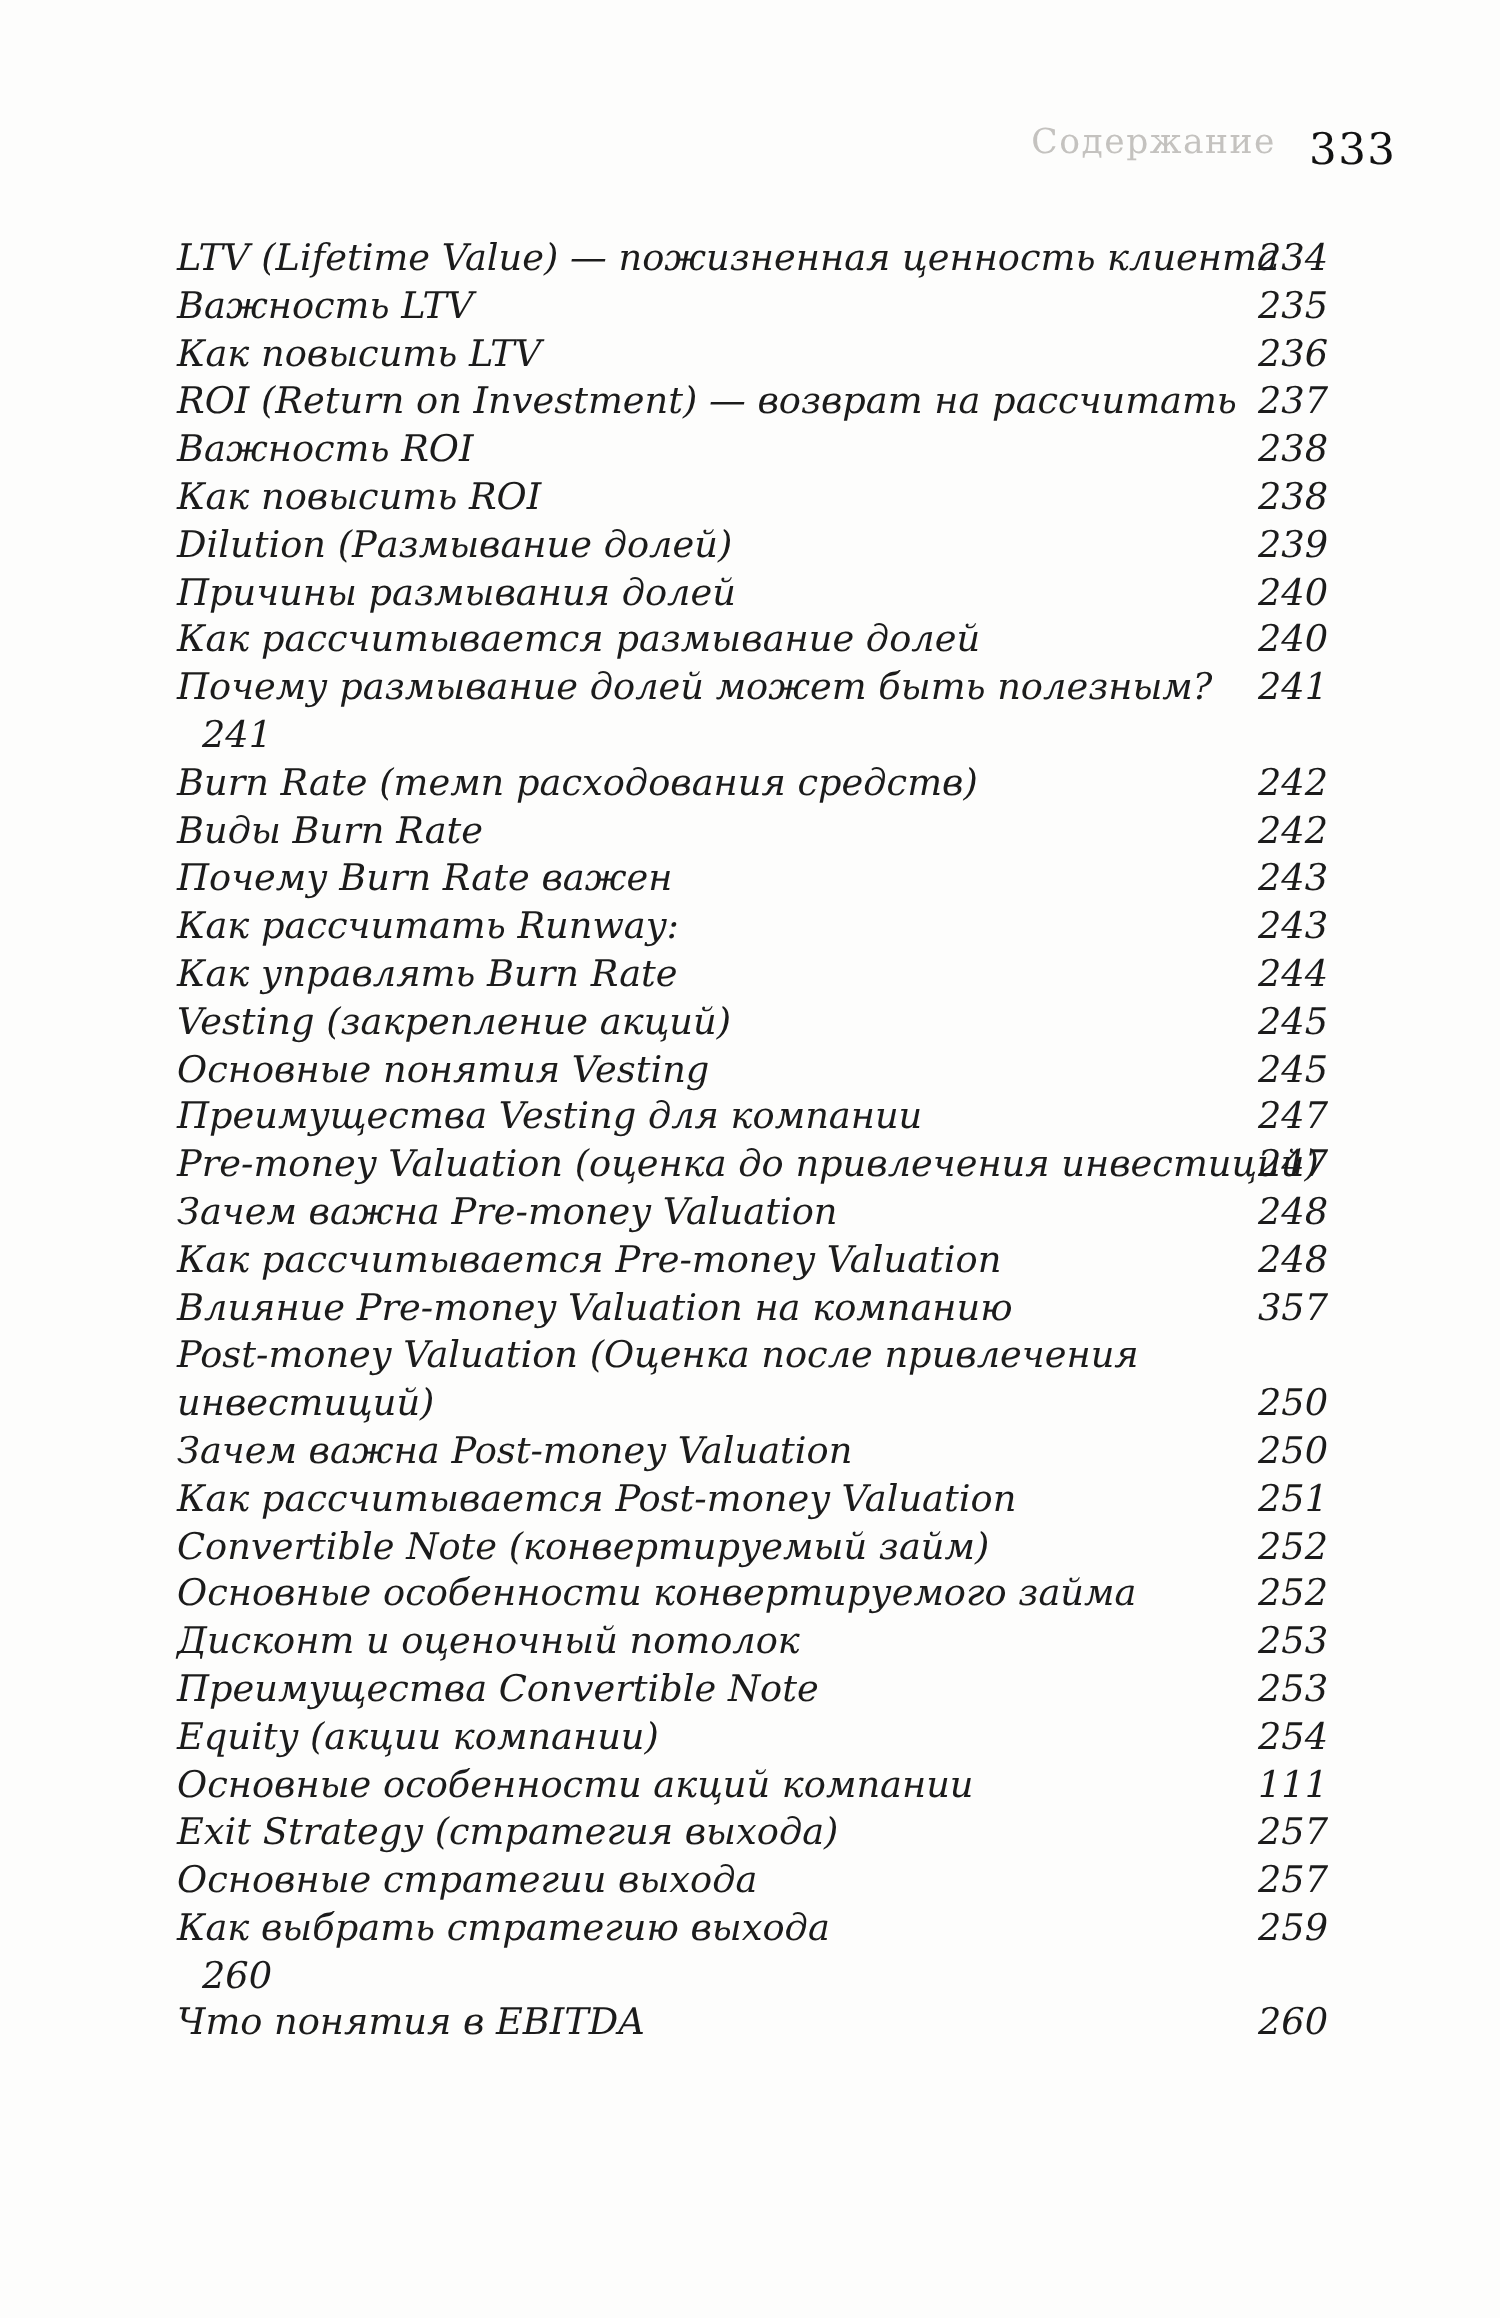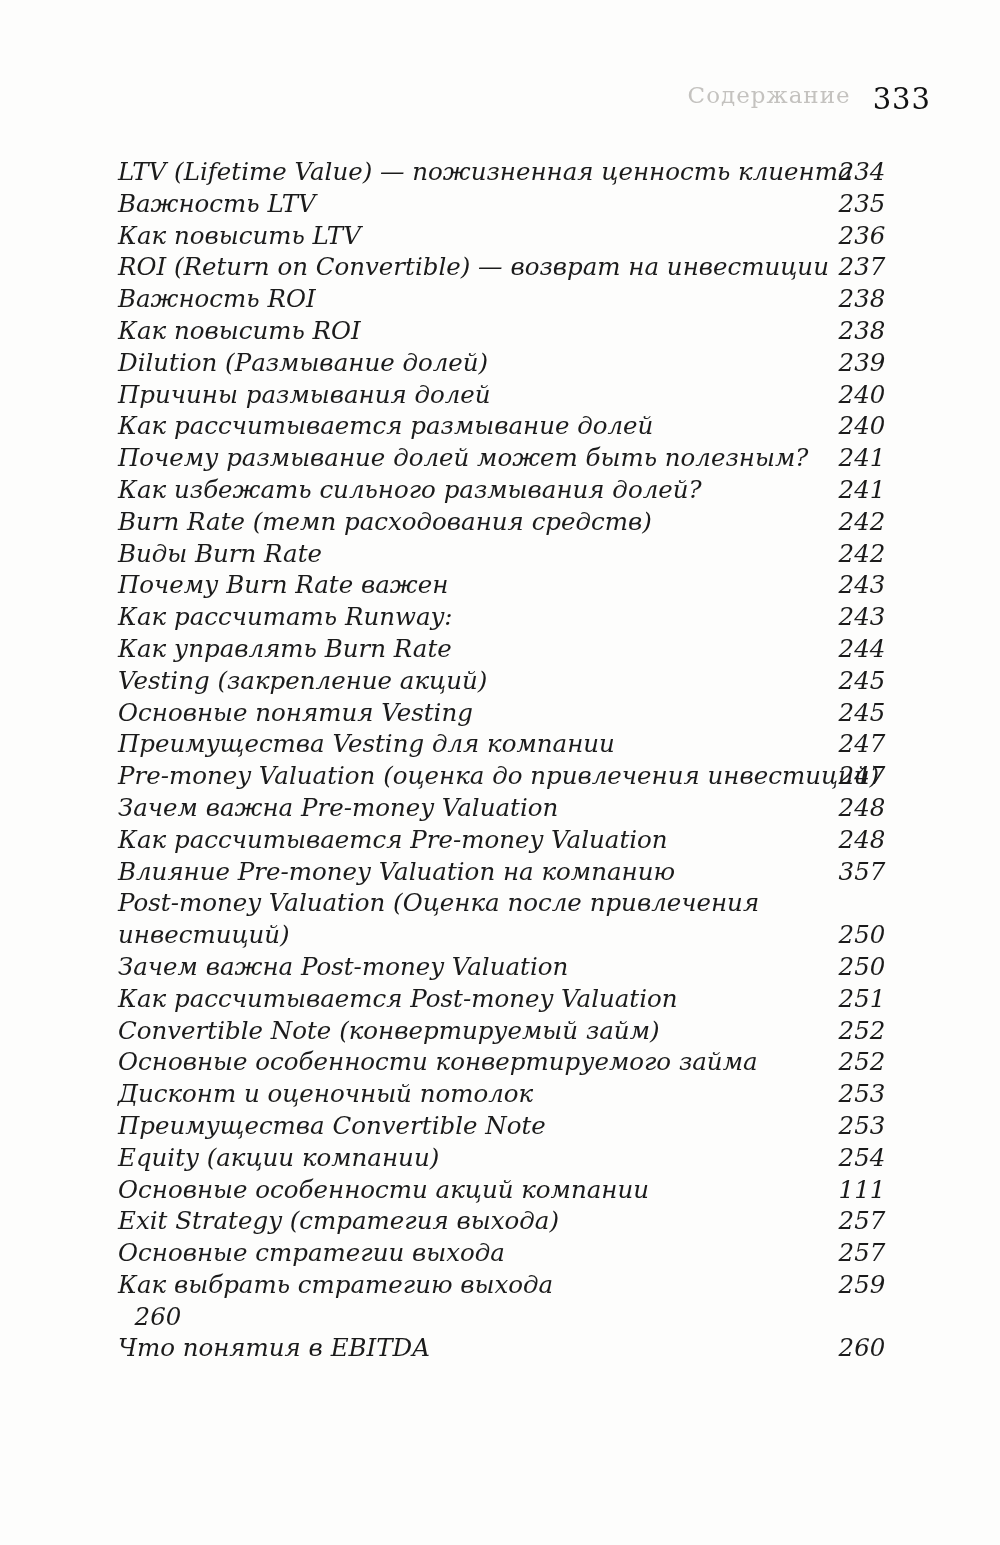--- a/index.html
+++ b/index.html
@@ -81,21 +81,21 @@
     <span class="toc-title">Важность LTV</span>
     <span class="toc-page">235</span>
   </div>
 
   <div class="toc-row">
     <span class="toc-title">Как повысить LTV</span>
     <span class="toc-page">236</span>
   </div>
 
   <div class="toc-row">
-    <span class="toc-title">ROI (Return on Convertible) — возврат на инвестиции</span>
+    <span class="toc-title">ROI (Return on Investment) — возврат на рассчитать</span>
     <span class="toc-page">237</span>
   </div>
 
   <div class="toc-row">
     <span class="toc-title">Важность ROI</span>
     <span class="toc-page">238</span>
   </div>
 
   <div class="toc-row">
     <span class="toc-title">Как повысить ROI</span>
@@ -116,21 +116,20 @@
     <span class="toc-title">Как рассчитывается размывание долей</span>
     <span class="toc-page">240</span>
   </div>
 
   <div class="toc-row">
     <span class="toc-title">Почему размывание долей может быть полезным?</span>
     <span class="toc-page">241</span>
   </div>
 
   <div class="toc-row">
-    <span class="toc-title">Как избежать сильного размывания долей?</span>
     <span class="toc-page">241</span>
   </div>
 
   <div class="toc-row">
     <span class="toc-title">Burn Rate (темп расходования средств)</span>
     <span class="toc-page">242</span>
   </div>
 
   <div class="toc-row">
     <span class="toc-title">Виды Burn Rate</span>

